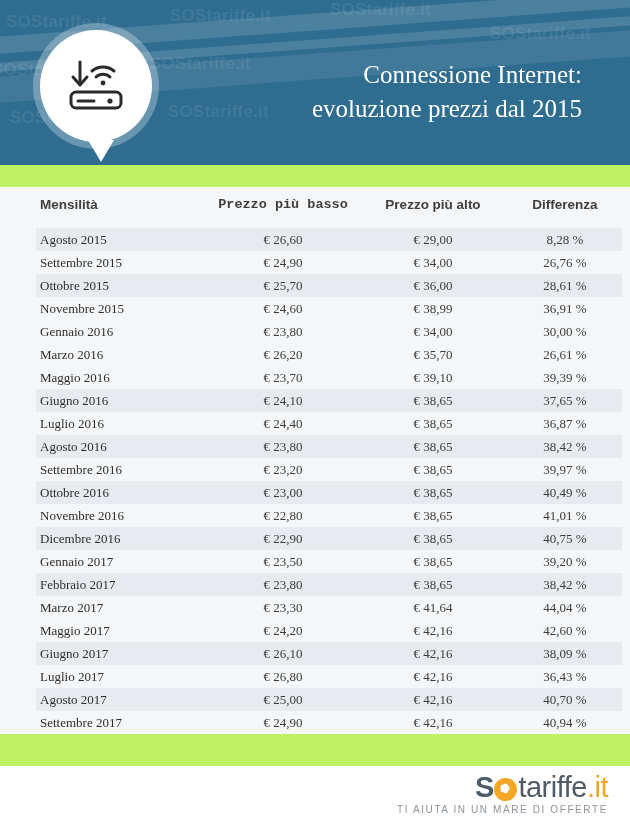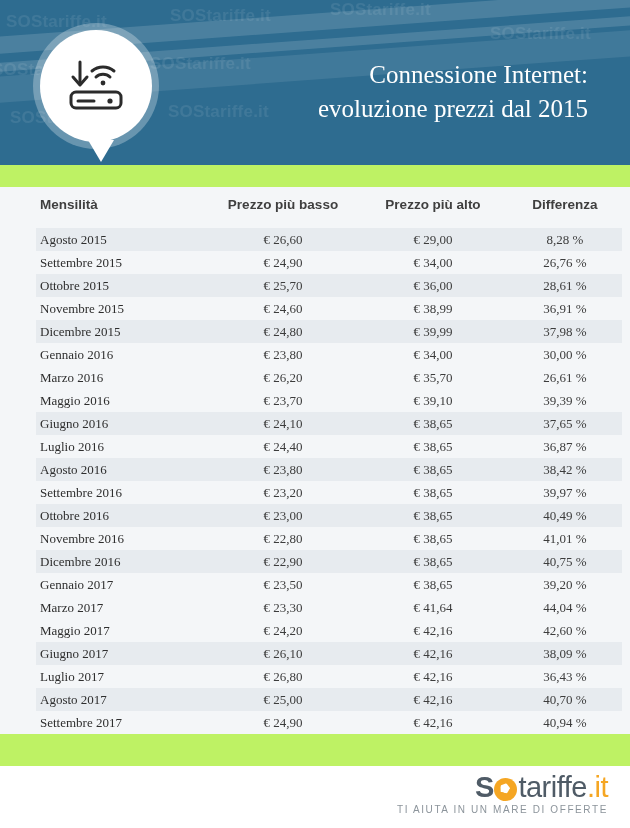--- a/index.html
+++ b/index.html
@@ -58,21 +58,21 @@
     transform: rotate(-4.2deg);
   }
   .band3 {
     width: 900px; height: 26px;
     left: -60px; top: 48px;
     transform: rotate(-4.2deg);
     background: rgba(255,255,255,0.09);
   }
   .hdr-title {
     position: absolute;
-    right: 42px;
+    right: 48px;
     top: 58px;
     width: 400px;
     text-align: right;
     color: #ffffff;
     font-size: 25px;
     line-height: 34px;
     font-family: "Liberation Serif", serif;
     font-weight: normal;
   }
   .hdr-title .l2 { display: block; }
@@ -118,21 +118,21 @@
   }
   table.data th {
     font-family: "Liberation Sans", sans-serif;
     font-size: 13.5px;
     font-weight: bold;
     color: #3f3f3f;
     padding: 10px 0 16px 0;
     text-align: center;
   }
   table.data th.c0 { text-align: left; padding-left: 4px; width: 168px; }
-  table.data th.c1 { width: 150px; }
+  table.data th.c1 { width: 150px; font-family: Liberation Mono, monospace; }
   table.data th.c2 { width: 150px; }
   table.data th.c3 { width: 114px; }
 
   table.data td {
     font-size: 13px;
     color: #3c3c3c;
     padding: 3.5px 0;
     text-align: center;
     font-family: "Liberation Serif", serif;
   }
@@ -280,26 +280,20 @@
             <td class="c1">€ 25,70</td>
             <td class="c2">€ 36,00</td>
             <td class="c3">28,61 %</td>
           </tr>
           <tr class="even">
             <td class="c0">Novembre 2015</td>
             <td class="c1">€ 24,60</td>
             <td class="c2">€ 38,99</td>
             <td class="c3">36,91 %</td>
           </tr>
-          <tr class="odd">
-            <td class="c0">Dicembre 2015</td>
-            <td class="c1">€ 24,80</td>
-            <td class="c2">€ 39,99</td>
-            <td class="c3">37,98 %</td>
-          </tr>
           <tr class="even">
             <td class="c0">Gennaio 2016</td>
             <td class="c1">€ 23,80</td>
             <td class="c2">€ 34,00</td>
             <td class="c3">30,00 %</td>
           </tr>
           <tr class="even">
             <td class="c0">Marzo 2016</td>
             <td class="c1">€ 26,20</td>
             <td class="c2">€ 35,70</td>
@@ -351,20 +345,26 @@
             <td class="c0">Dicembre 2016</td>
             <td class="c1">€ 22,90</td>
             <td class="c2">€ 38,65</td>
             <td class="c3">40,75 %</td>
           </tr>
           <tr class="even">
             <td class="c0">Gennaio 2017</td>
             <td class="c1">€ 23,50</td>
             <td class="c2">€ 38,65</td>
             <td class="c3">39,20 %</td>
+          </tr>
+          <tr class="odd">
+            <td class="c0">Febbraio 2017</td>
+            <td class="c1">€ 23,80</td>
+            <td class="c2">€ 38,65</td>
+            <td class="c3">38,42 %</td>
           </tr>
           <tr class="even">
             <td class="c0">Marzo 2017</td>
             <td class="c1">€ 23,30</td>
             <td class="c2">€ 41,64</td>
             <td class="c3">44,04 %</td>
           </tr>
           <tr class="even">
             <td class="c0">Maggio 2017</td>
             <td class="c1">€ 24,20</td>

